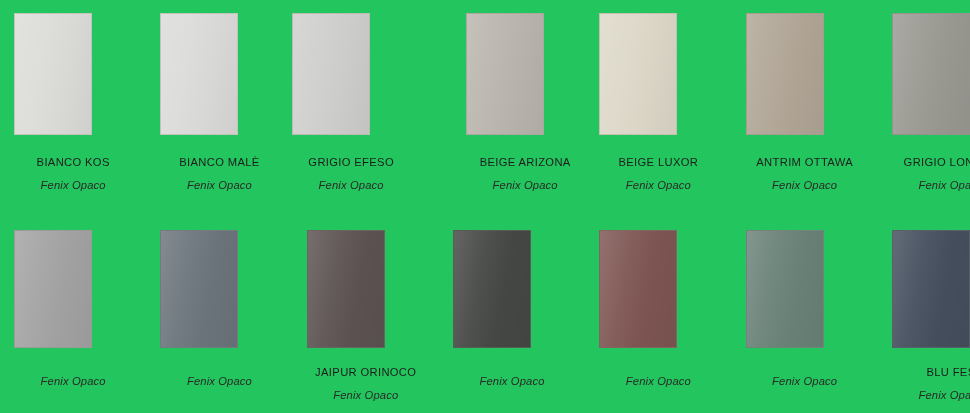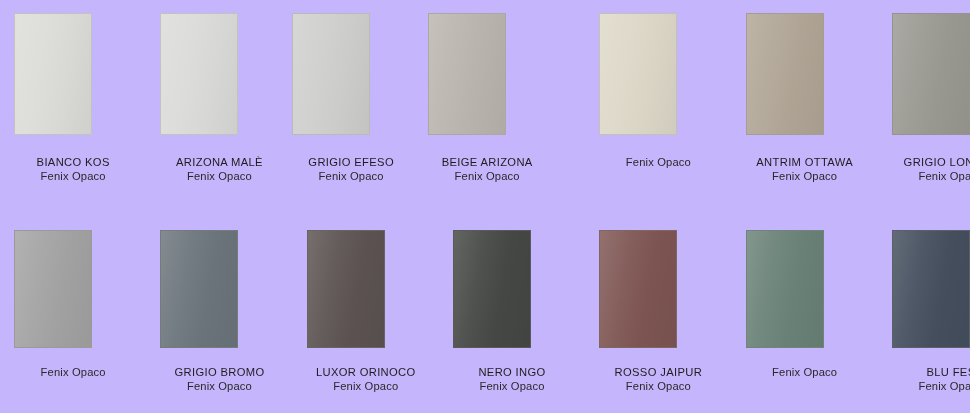--- a/index.html
+++ b/index.html
@@ -78,64 +78,67 @@
   .swatch-name {
     display: block;
     font-size: 11.2px;
     letter-spacing: 0.35px;
     line-height: 14px;
     color: #1e1d1c;
     white-space: nowrap;
   }
   .swatch-finish {
     display: block;
+    margin-top: 9px;
     font-size: 11.2px;
     letter-spacing: 0.15px;
     line-height: 14px;
     color: #2a2927;
     white-space: nowrap;
+    font-style: italic;
   }
 </style>
 </head>
 <body style="background-color: rgb(240, 238, 234);">
 
-<div id="swatch-grid" style="background-color: #c4b5fd;">
+<div id="swatch-grid" style="background-color: #22c55e;">
 
   <div class="swatch-row row-0">
     <div class="swatch-card" style="left:0px">
       <div class="swatch-chip" style="background-color: rgb(220, 220, 217);"></div>
       <div class="swatch-caption">
         <span class="swatch-name">BIANCO KOS</span>
         <span class="swatch-finish">Fenix Opaco</span>
       </div>
     </div>
     <div class="swatch-card" style="left:146.3px">
       <div class="swatch-chip" style="background-color: rgb(219, 220, 217);"></div>
       <div class="swatch-caption">
-        <span class="swatch-name">ARIZONA MALÈ</span>
+        <span class="swatch-name">BIANCO MALÈ</span>
         <span class="swatch-finish">Fenix Opaco</span>
       </div>
     </div>
     <div class="swatch-card" style="left:278px">
       <div class="swatch-chip" style="background-color: rgb(207, 208, 205);"></div>
       <div class="swatch-caption">
         <span class="swatch-name">GRIGIO EFESO</span>
         <span class="swatch-finish">Fenix Opaco</span>
       </div>
     </div>
-    <div class="swatch-card" style="left:414px">
+    <div class="swatch-card" style="left:452px">
       <div class="swatch-chip" style="background-color: rgb(186, 181, 174);"></div>
       <div class="swatch-caption">
         <span class="swatch-name">BEIGE ARIZONA</span>
         <span class="swatch-finish">Fenix Opaco</span>
       </div>
     </div>
     <div class="swatch-card" style="left:585.2px">
       <div class="swatch-chip" style="background-color: rgb(221, 216, 200);"></div>
       <div class="swatch-caption">
+        <span class="swatch-name">BEIGE LUXOR</span>
         <span class="swatch-finish">Fenix Opaco</span>
       </div>
     </div>
     <div class="swatch-card" style="left:731.5px">
       <div class="swatch-chip" style="background-color: rgb(177, 166, 150);"></div>
       <div class="swatch-caption">
         <span class="swatch-name">ANTRIM OTTAWA</span>
         <span class="swatch-finish">Fenix Opaco</span>
       </div>
     </div>
@@ -151,42 +154,39 @@
   <div class="swatch-row row-1">
     <div class="swatch-card" style="left:0px">
       <div class="swatch-chip" style="background-color: rgb(162, 163, 162);"></div>
       <div class="swatch-caption">
         <span class="swatch-finish">Fenix Opaco</span>
       </div>
     </div>
     <div class="swatch-card" style="left:146.3px">
       <div class="swatch-chip" style="background-color: rgb(108, 117, 124);"></div>
       <div class="swatch-caption">
-        <span class="swatch-name">GRIGIO BROMO</span>
         <span class="swatch-finish">Fenix Opaco</span>
       </div>
     </div>
     <div class="swatch-card" style="left:292.6px">
       <div class="swatch-chip" style="background-color: rgb(92, 83, 82);"></div>
       <div class="swatch-caption">
-        <span class="swatch-name">LUXOR ORINOCO</span>
+        <span class="swatch-name">JAIPUR ORINOCO</span>
         <span class="swatch-finish">Fenix Opaco</span>
       </div>
     </div>
     <div class="swatch-card" style="left:438.9px">
       <div class="swatch-chip" style="background-color: rgb(70, 72, 69);"></div>
       <div class="swatch-caption">
-        <span class="swatch-name">NERO INGO</span>
         <span class="swatch-finish">Fenix Opaco</span>
       </div>
     </div>
     <div class="swatch-card" style="left:585.2px">
       <div class="swatch-chip" style="background-color: rgb(126, 86, 83);"></div>
       <div class="swatch-caption">
-        <span class="swatch-name">ROSSO JAIPUR</span>
         <span class="swatch-finish">Fenix Opaco</span>
       </div>
     </div>
     <div class="swatch-card" style="left:731.5px">
       <div class="swatch-chip" style="background-color: rgb(106, 130, 120);"></div>
       <div class="swatch-caption">
         <span class="swatch-finish">Fenix Opaco</span>
       </div>
     </div>
     <div class="swatch-card" style="left:877.8px">

